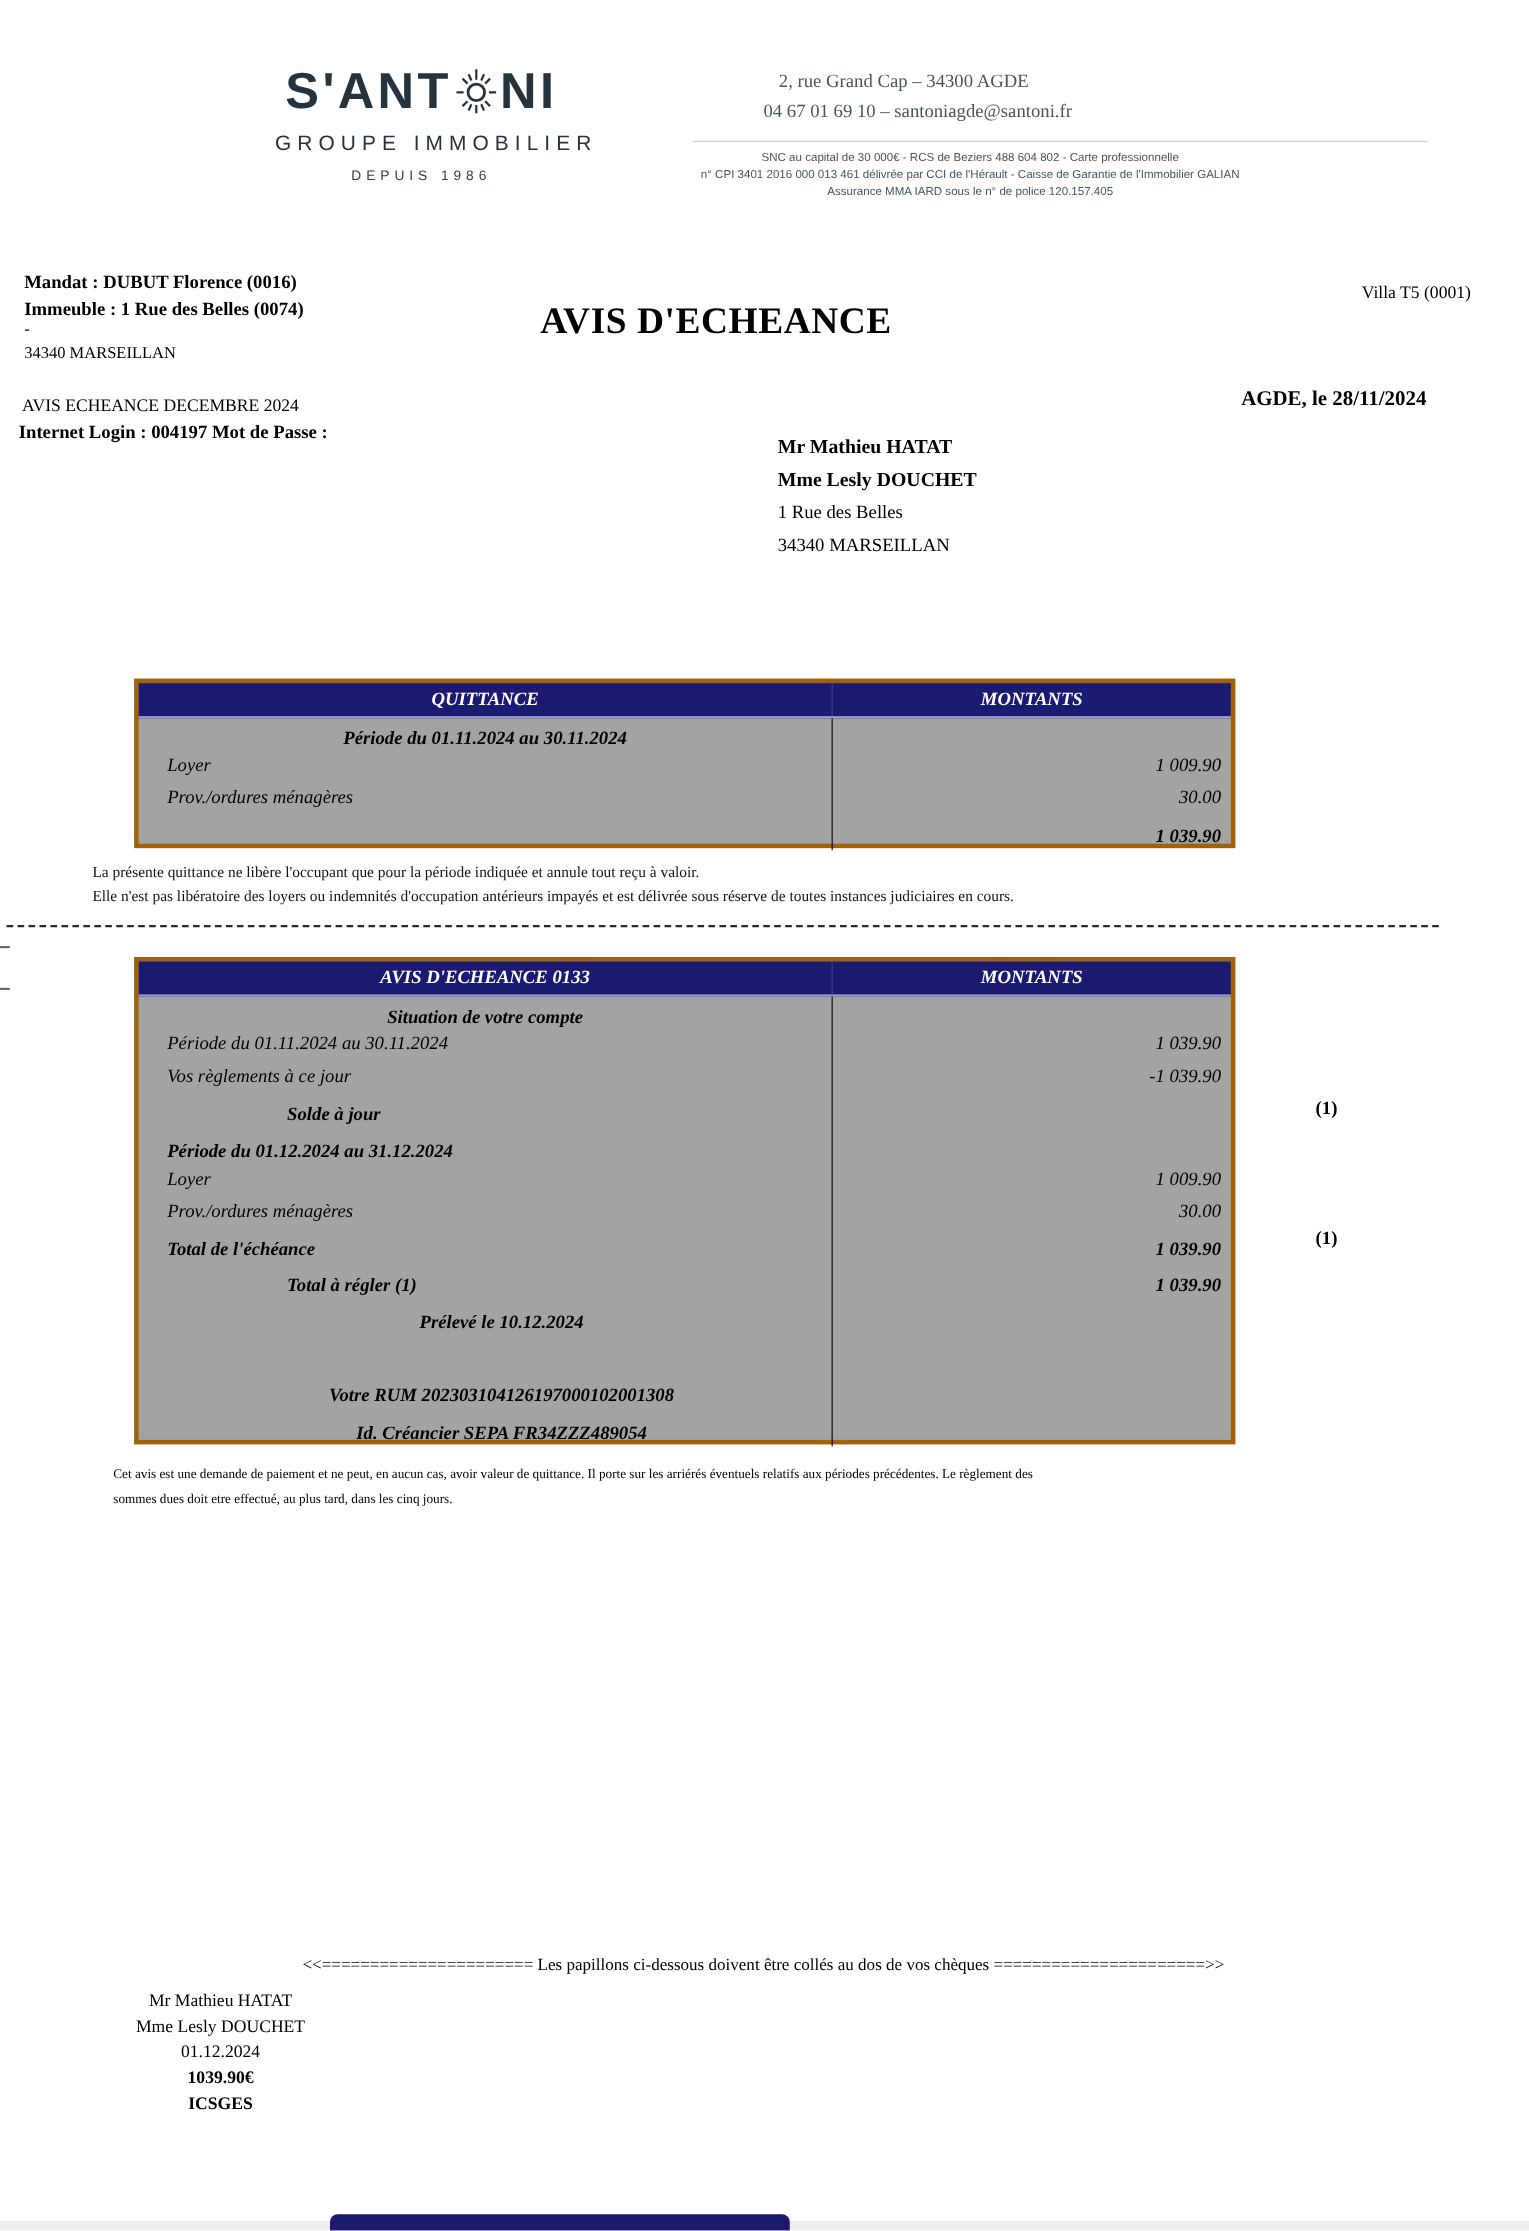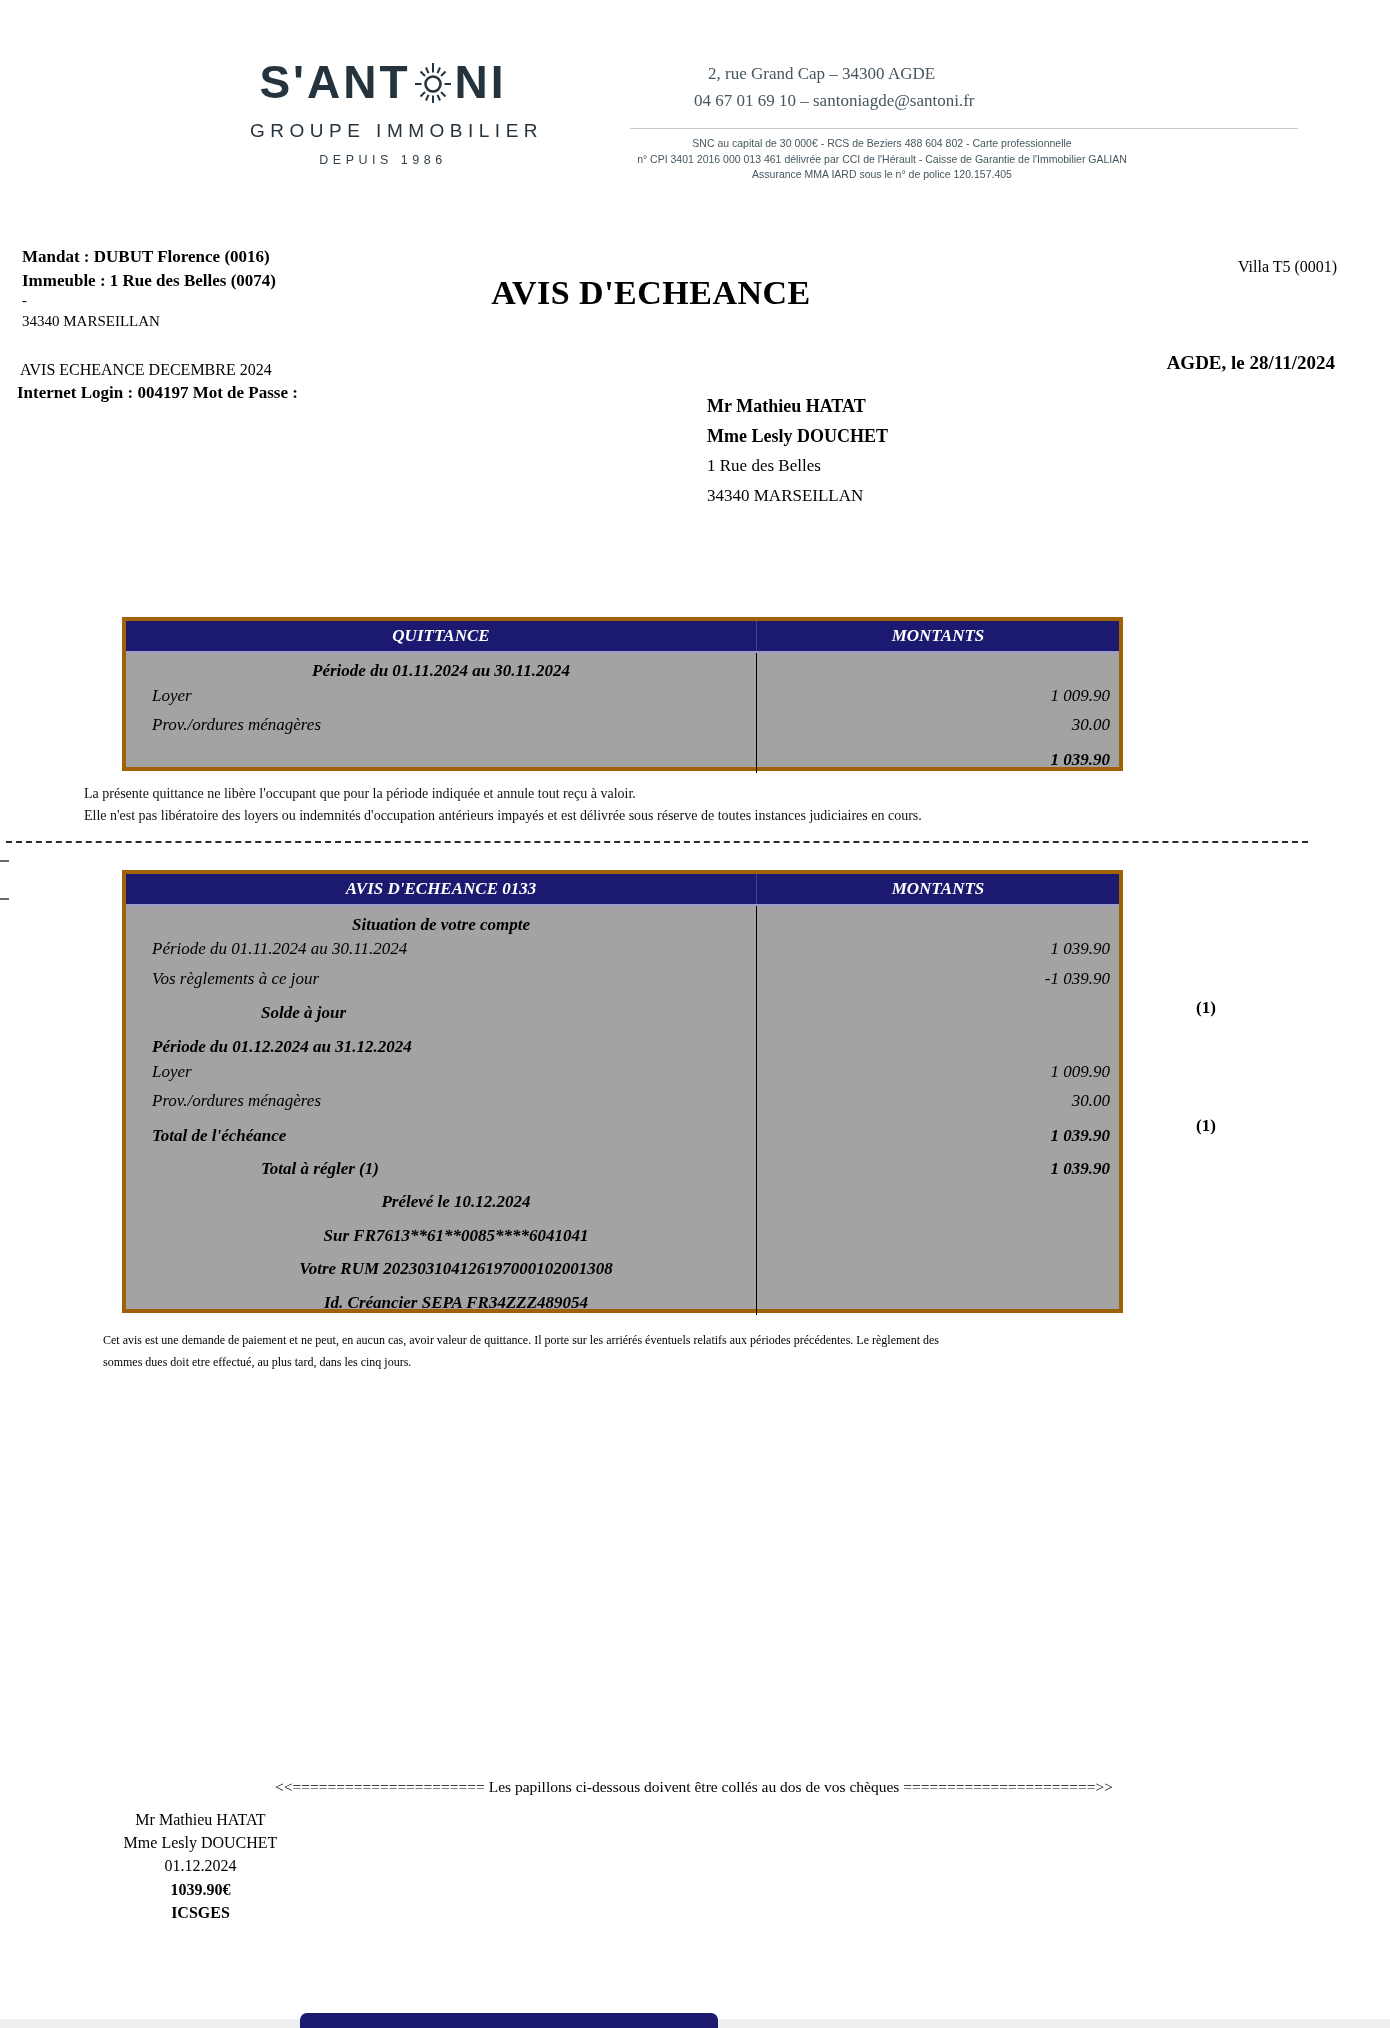--- a/index.html
+++ b/index.html
@@ -9,21 +9,21 @@
     --line:#c3c9cd;
   }
   html,body{margin:0;padding:0;background:#ffffff;}
   #page{
     position:relative;width:1390px;height:2028px;background:#fff;overflow:hidden;
     font-family:"Liberation Serif", serif;color:#000;
   }
   .abs{position:absolute;}
   .sans{font-family:"Liberation Sans", sans-serif;}
   .b{font-weight:bold;}
-  .right{text-align:right;}
+  .right{text-align:center;}
 
   
   .logo-block{left:250px;top:58px;width:266px;text-align:center;color:var(--logo);}
   .logo-line{font-size:46px;font-weight:600;letter-spacing:3px;line-height:48px;white-space:nowrap;}
   .logo-line svg{vertical-align:-6px;}
   .tagline{margin-top:14px;font-size:19px;font-weight:500;letter-spacing:5.5px;white-space:nowrap;}
   .since{margin-top:11px;font-size:12.5px;font-weight:500;letter-spacing:4.5px;color:#31424d;}
   .contact{font-size:17px;color:var(--muted);white-space:nowrap;}
   .legal{left:558px;top:136px;width:648px;text-align:center;font-size:10.5px;line-height:15.5px;color:var(--muted);}
   .hr-header{left:630px;top:128px;width:668px;height:1px;background:var(--line);}
@@ -157,21 +157,20 @@
       <div class="trow b" style="left:26px;top:131px;">Période du 01.12.2024 au 31.12.2024</div>
       <div class="trow" style="left:26px;top:156px;">Loyer</div>
       <div class="amt" style="top:156px;">1 009.90</div>
       <div class="trow" style="left:26px;top:185px;">Prov./ordures ménagères</div>
       <div class="amt" style="top:185px;">30.00</div>
       <div class="trow b" style="left:26px;top:220px;">Total de l'échéance</div>
       <div class="amt b" style="top:220px;">1 039.90</div>
       <div class="trow b" style="left:135px;top:253px;">Total à régler (1)</div>
       <div class="amt b" style="top:253px;">1 039.90</div>
       <div class="trow colcenter2 b" style="top:286px;">Prélevé le 10.12.2024</div>
-      <div class="trow colcenter2 b" style="top:320px;">Sur FR7613**61**0085****6041041</div>
       <div class="trow colcenter2 b" style="top:353px;">Votre RUM 202303104126197000102001308</div>
       <div class="trow colcenter2 b" style="top:387px;">Id. Créancier SEPA FR34ZZZ489054</div>
     </div>
   </div>
 
   <div class="abs mark1" style="left:1196px;top:998px;">(1)</div>
   <div class="abs mark1" style="left:1196px;top:1116px;">(1)</div>
 
   <div class="abs foot" style="left:84px;top:1330px;">Cet avis est une demande de paiement et ne peut, en aucun cas, avoir valeur de quittance. Il porte sur les arriérés éventuels relatifs aux périodes précédentes. Le règlement des</div>
   <div class="abs foot" style="left:84px;top:1352px;">sommes dues doit etre effectué, au plus tard, dans les cinq jours.</div>

